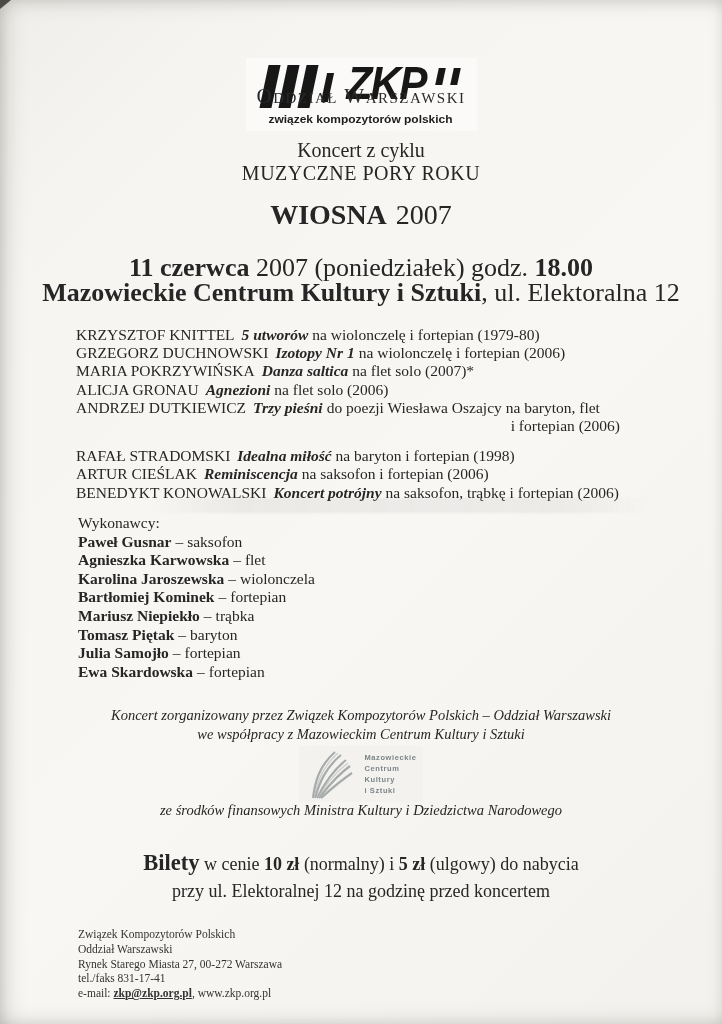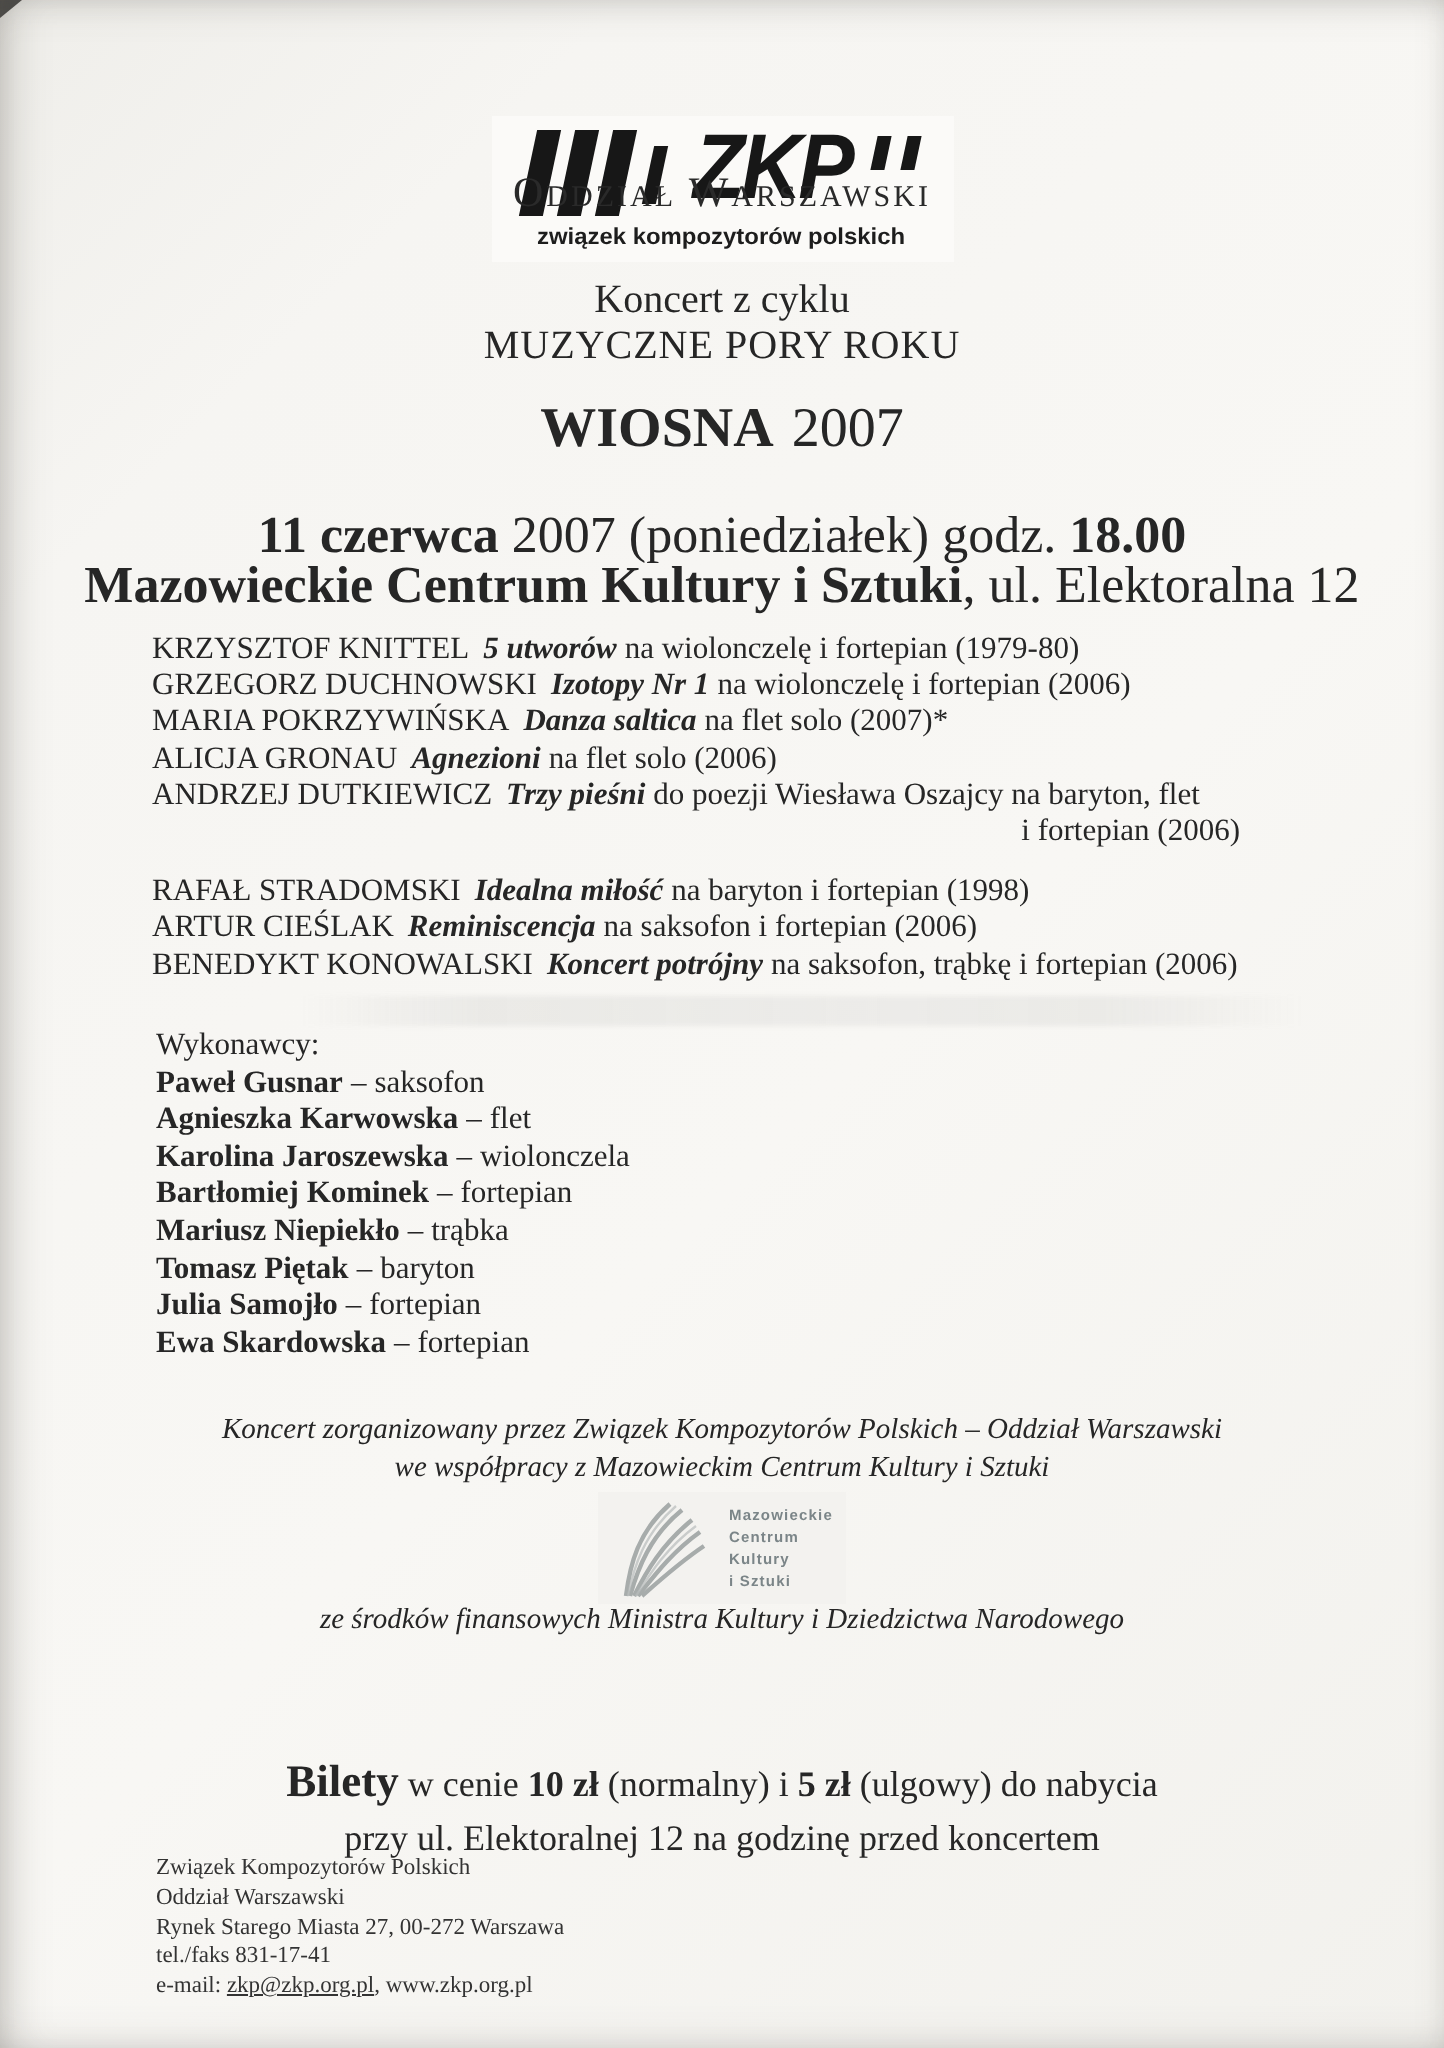--- a/index.html
+++ b/index.html
@@ -60,21 +60,21 @@
   .series{ position:absolute; top:139px; left:0; right:0; text-align:center; font-size:20px; line-height:23px; }
   .series .upper{ letter-spacing:.5px; }
 
   .main-title{ position:absolute; top:199px; left:0; right:0; text-align:center; font-size:28px; }
   .main-title .season{ font-weight:bold; }
   .main-title .year{ margin-left:9px; }
 
   .event{ position:absolute; top:256px; left:0; right:0; text-align:center; font-size:26px; line-height:24.5px; }
 
   
-  .program{ position:absolute; top:316px; left:76px; right:32px; font-size:15.5px; line-height:18.2px; }
+  .program{ position:absolute; top:326px; left:76px; right:32px; font-size:15.5px; line-height:18.2px; }
   .prog-title{ font-weight:bold; font-style:italic; margin:0 4px 0 7px; }
   .prog-cont{ text-align:right; padding-right:70px; }
   .gap-after-cont{ margin-top:12px; }
 
   .showthrough{
     position:absolute; top:498px; left:150px; right:70px; height:15px;
     background:linear-gradient(90deg, rgba(150,150,150,0) 0%, rgba(150,150,148,.13) 18%, rgba(140,140,138,.10) 55%, rgba(150,150,148,.12) 80%, rgba(150,150,150,0) 100%);
     filter:blur(1.2px);
   }
 
@@ -90,28 +90,28 @@
   .mckis-inner{ display:flex; align-items:center; gap:9px; background:#f3f2ef; padding:2px 6px; }
   .mckis-text{
     font-family:"Liberation Sans", sans-serif;
     font-size:7.5px; line-height:11px; letter-spacing:.6px;
     color:#7b8588; font-weight:bold;
   }
 
   .funding{ position:absolute; top:802px; left:0; right:0; text-align:center; font-style:italic; font-size:14.5px; }
 
   
-  .tickets{ position:absolute; top:879px; left:0; right:0; text-align:center; font-size:18px; line-height:24px; }
+  .tickets{ position:absolute; top:851px; left:0; right:0; text-align:center; font-size:18px; line-height:24px; }
   .tickets-label{ font-weight:bold; font-size:22.5px; }
   .tk-b{ font-weight:bold; }
   .tickets-line2{ margin-top:3px; }
 
   
   .footer{ position:absolute; top:927px; left:78px; font-size:11.5px; line-height:14.8px; color:#333; }
-  .footer-email{ text-decoration:underline; }
+  .footer-email{ text-decoration:underline;font-weight:bold; }
 </style>
 </head>
 <body>
 
 <div class="page">
   <div class="corner-mark"></div>
 
   <div class="zkp-logo">
     <div class="zkp-box">
       <div class="zkp-row">

